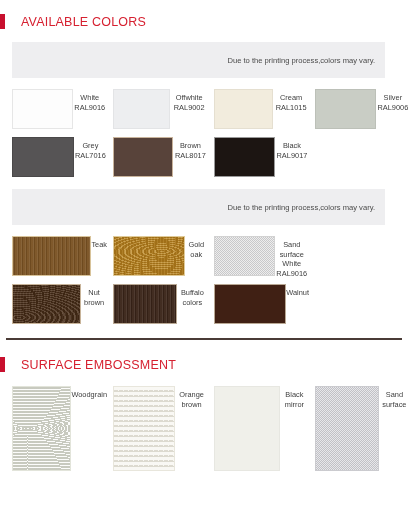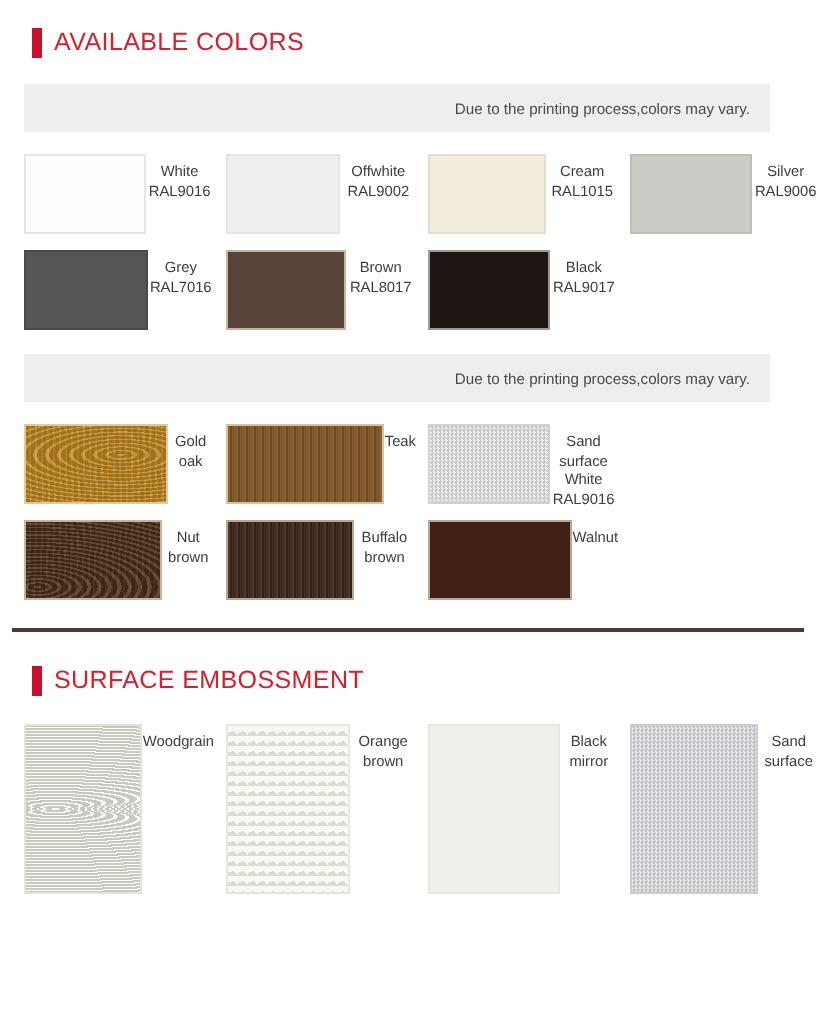--- a/index.html
+++ b/index.html
@@ -12,42 +12,42 @@
     background: #ffffff;
     font-family: "Liberation Sans", sans-serif;
     color: #3a3a3a;
     overflow: hidden;
     position: relative;
   }
 
   
   .section-head {
     display: flex;
-    align-items: flex-start;
-    gap: 6px;
-    padding-left: 16px;
+    align-items: center;
+    gap: 16px;
+    padding-left: 0;
   }
   .head-bar {
     width: 5px;
     height: 15px;
     background: #c8102e;
     display: block;
   }
   .head-title {
     font-size: 12.5px;
     letter-spacing: 0.2px;
     color: #d62030;
     font-weight: 400;
   }
 
   
   .notice {
     margin: 0 31px 0 12px;
     background: #eeeef0;
-    height: 24px;
+    height: 36px;
     display: flex;
     align-items: center;
     justify-content: flex-end;
     padding-right: 10px;
     box-sizing: border-box;
   }
   .notice-text {
     font-size: 7.6px;
     color: #4a4a4a;
   }
@@ -218,43 +218,43 @@
   </div>
 
 <div style="height:12px"></div>
 <div class="notice">
   <span class="notice-text">Due to the printing process,colors may vary.</span>
 </div>
 
 <div style="height:11px"></div>
 <div class="row" id="row-wood-1">
     <div class="cell">
+      <div class="swatch grain-fine" style="background: rgb(122, 82, 35); border: 1px solid rgb(216, 195, 154);"></div>
+      <div class="label">Teak</div>
+    </div>
+    <div class="cell">
       <div class="swatch grain-oak" style="background: rgb(192, 138, 34); border: 1px solid rgb(224, 203, 154);"></div>
       <div class="label">Gold oak</div>
-    </div>
-    <div class="cell">
-      <div class="swatch grain-fine" style="background: rgb(122, 82, 35); border: 1px solid rgb(216, 195, 154);"></div>
-      <div class="label">Teak</div>
     </div>
     <div class="cell">
       <div class="swatch emboss-sand" style="background: rgb(222, 222, 222); border: 1px solid rgb(210, 210, 210);"></div>
       <div class="label">Sand surface
 White RAL9016</div>
     </div>
   </div>
 
 <div style="height:6px"></div>
 <div class="row" id="row-wood-2">
     <div class="cell">
       <div class="swatch grain-wave" style="background: rgb(74, 46, 24); border: 1px solid rgb(200, 180, 154);"></div>
       <div class="label">Nut brown</div>
     </div>
     <div class="cell">
       <div class="swatch grain-fine" style="background: rgb(58, 36, 24); border: 1px solid rgb(185, 168, 148);"></div>
-      <div class="label">Buffalo brown</div>
+      <div class="label">Buffalo colors</div>
     </div>
     <div class="cell">
       <div class="swatch" style="background: rgb(64, 32, 20); border: 1px solid rgb(185, 168, 148);"></div>
       <div class="label">Walnut</div>
     </div>
   </div>
 
 <div style="height:14px"></div>
 <div class="divider"></div>
 

